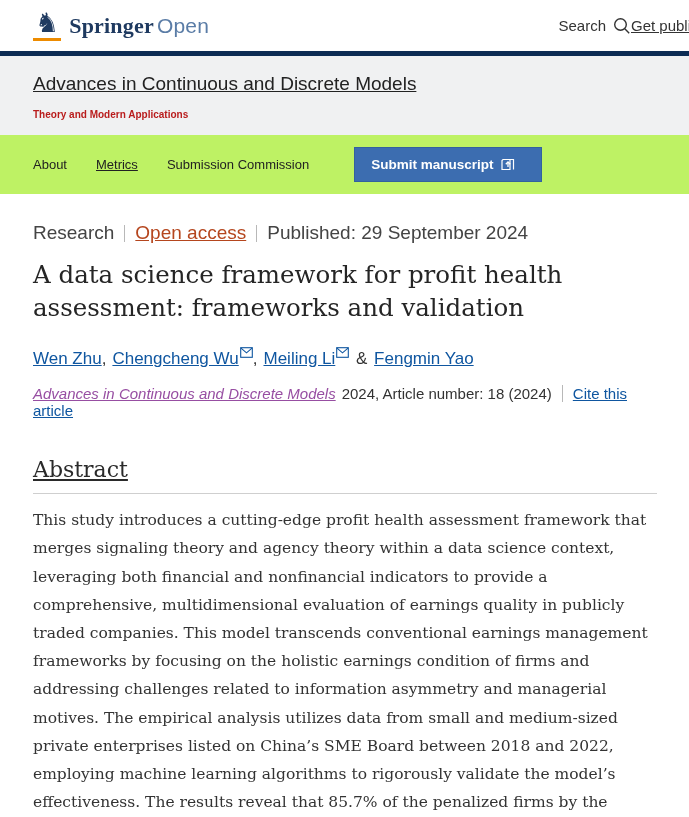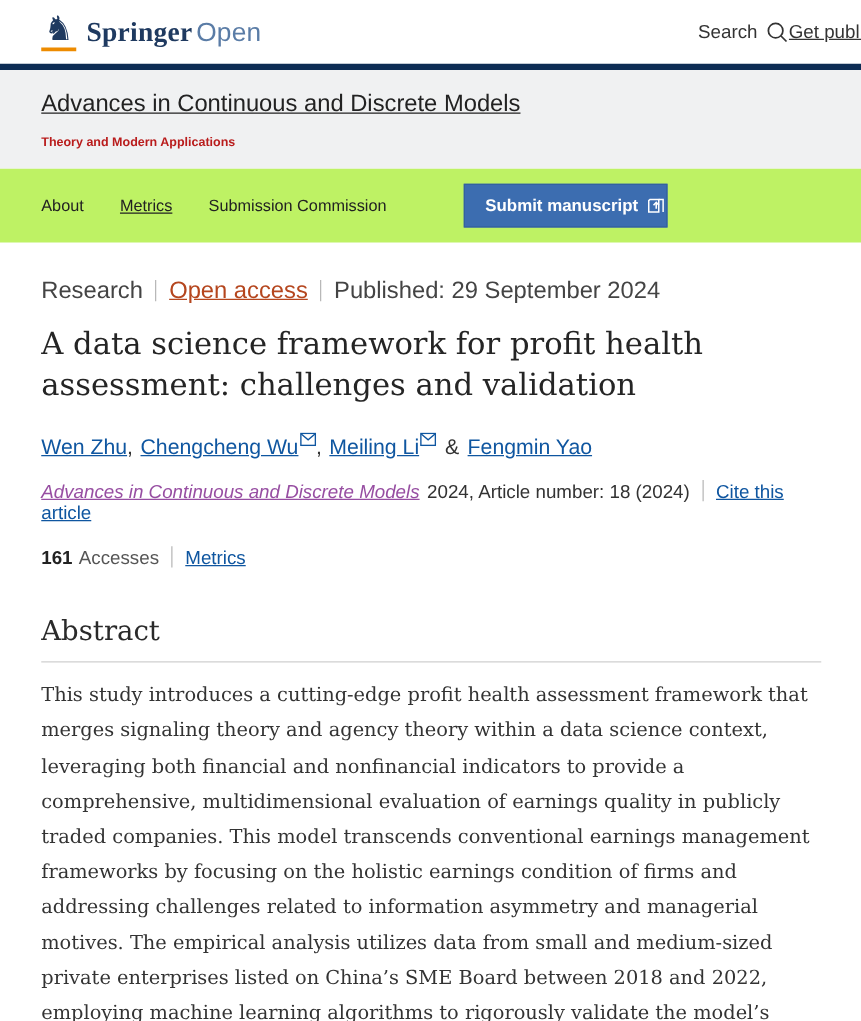--- a/index.html
+++ b/index.html
@@ -52,24 +52,24 @@
   .journal-subtitle { font-size: 10px; color: #b91c1c; margin-top: 14px; font-weight: bold; }
 
   
   .journal-nav {
     background: #bef264; height: 59px;
     display: flex; align-items: center; padding: 0 33px; gap: 12px;
   }
   .nav-item { font-size: 13px; color: #222; margin-right: 17px; cursor: pointer; }
   .nav-item.current { text-decoration: underline; }
   .submit-btn {
-    margin-left: 33px;
+    margin-left: 16px;
     background: #3c6db0; color: #ffffff; border: 1px solid #33619f;
     font-size: 13.5px; font-family: "Liberation Sans", sans-serif; font-weight: 700;
-    padding: 8px 0 9px 16px; cursor: pointer;
+    padding: 8px 25px 9px 16px; cursor: pointer;
     display: flex; align-items: center; gap: 8px;
   }
 
   
   .content { padding: 28px 32px 0 33px; }
   .sep-bar {
     display: inline-block; width: 0; height: 17px;
     border-left: 1px solid #b8b8b8; margin: 0 10px; vertical-align: -3px;
   }
   .meta-row { font-size: 19px; color: #444; }
@@ -92,21 +92,21 @@
   .year { font-weight: 400; margin-left: 6px; }
   .cite-link { color: #0f56a0; text-decoration: underline; cursor: pointer; }
 
   .metrics-row { margin-top: 18px; font-size: 15px; color: #555; }
   .access-count { font-weight: 700; color: #222; margin-right: 5px; }
   .metrics-link { color: #0f56a0; text-decoration: underline; cursor: pointer; }
 
   .abstract-section { margin-top: 38px; }
   .abstract-heading {
     font-family: "DejaVu Serif", "Liberation Serif", serif;
-    font-weight: 400; font-size: 22px; color: #2a2a2a;
+    font-weight: 400; font-size: 22px; color: #2a2a2a; text-decoration: underline;
   }
   .abstract-divider { border: none; border-top: 1px solid #cfcfcf; margin-top: 11px; }
   .abstract-text {
     font-family: "DejaVu Serif", "Liberation Serif", serif;
     font-size: 15.5px; line-height: 1.82; color: #333;
     margin-top: 12px; max-width: 626px;
   }
 </style>
 </head>
 <body>
@@ -148,37 +148,34 @@
     </svg>
   </button>
 </nav>
 
 <main class="content">
 
   <div class="meta-row">
     <span>Research</span><span class="sep-bar"></span><span class="open-access">Open access</span><span class="sep-bar"></span><span>Published: 29 September 2024</span>
   </div>
 
-  <h1 class="article-title">A data science framework for profit health assessment: challenges and validation</h1>
+  <h1 class="article-title">A data science framework for profit health assessment: frameworks and validation</h1>
 
   <div class="authors-row" id="authors-row"><a class="author-link">Wen Zhu</a><span class="author-sep">,</span><a class="author-link">Chengcheng Wu</a><sup class="mail-sup"><svg width="13" height="11" viewBox="0 0 13 11">
           <rect x="0.7" y="0.7" width="11.6" height="9.6" fill="none" stroke="#0f56a0" stroke-width="1.1"></rect>
           <path d="M1 1.2 L6.5 5.8 L12 1.2" fill="none" stroke="#0f56a0" stroke-width="1.1"></path>
         </svg></sup><span class="author-sep">,</span><a class="author-link">Meiling Li</a><sup class="mail-sup"><svg width="13" height="11" viewBox="0 0 13 11">
           <rect x="0.7" y="0.7" width="11.6" height="9.6" fill="none" stroke="#0f56a0" stroke-width="1.1"></rect>
           <path d="M1 1.2 L6.5 5.8 L12 1.2" fill="none" stroke="#0f56a0" stroke-width="1.1"></path>
         </svg></sup><span class="amp"> &amp; </span><a class="author-link">Fengmin Yao</a></div>
 
   <div class="journal-row">
     <a class="journal-link">Advances in Continuous and Discrete Models</a><span class="year">2024</span><span>, Article number: 18 (2024)</span><span class="sep-bar"></span><a class="cite-link">Cite this article</a>
   </div>
 
-  <div class="metrics-row">
-    <span class="access-count">161</span><span>Accesses</span><span class="sep-bar"></span><a class="metrics-link">Metrics</a>
-  </div>
 
   <section class="abstract-section">
     <h2 class="abstract-heading">Abstract</h2>
     <hr class="abstract-divider">
     <p class="abstract-text">This study introduces a cutting-edge profit health assessment framework that merges signaling theory and agency theory within a data science context, leveraging both financial and nonfinancial indicators to provide a comprehensive, multidimensional evaluation of earnings quality in publicly traded companies. This model transcends conventional earnings management frameworks by focusing on the holistic earnings condition of firms and addressing challenges related to information asymmetry and managerial motives. The empirical analysis utilizes data from small and medium-sized private enterprises listed on China’s SME Board between 2018 and 2022, employing machine learning algorithms to rigorously validate the model’s effectiveness. The results reveal that 85.7% of the penalized firms by the China Securities Regulatory Commission from 2018 to 2023 exhibited low levels of profit health. This data science driven analysis deepens the understanding of corporate earnings health for regulators and investors. The proposed framework not only expands the theoretical underpinnings of earnings management but also serves as a novel evaluative tool for stakeholders, paving the way for broader application across diverse markets and sectors and rethinking earnings quality assessment methodologies through a data science lens.</p>
   </section>
 
 </main>
 
 </body></html>

